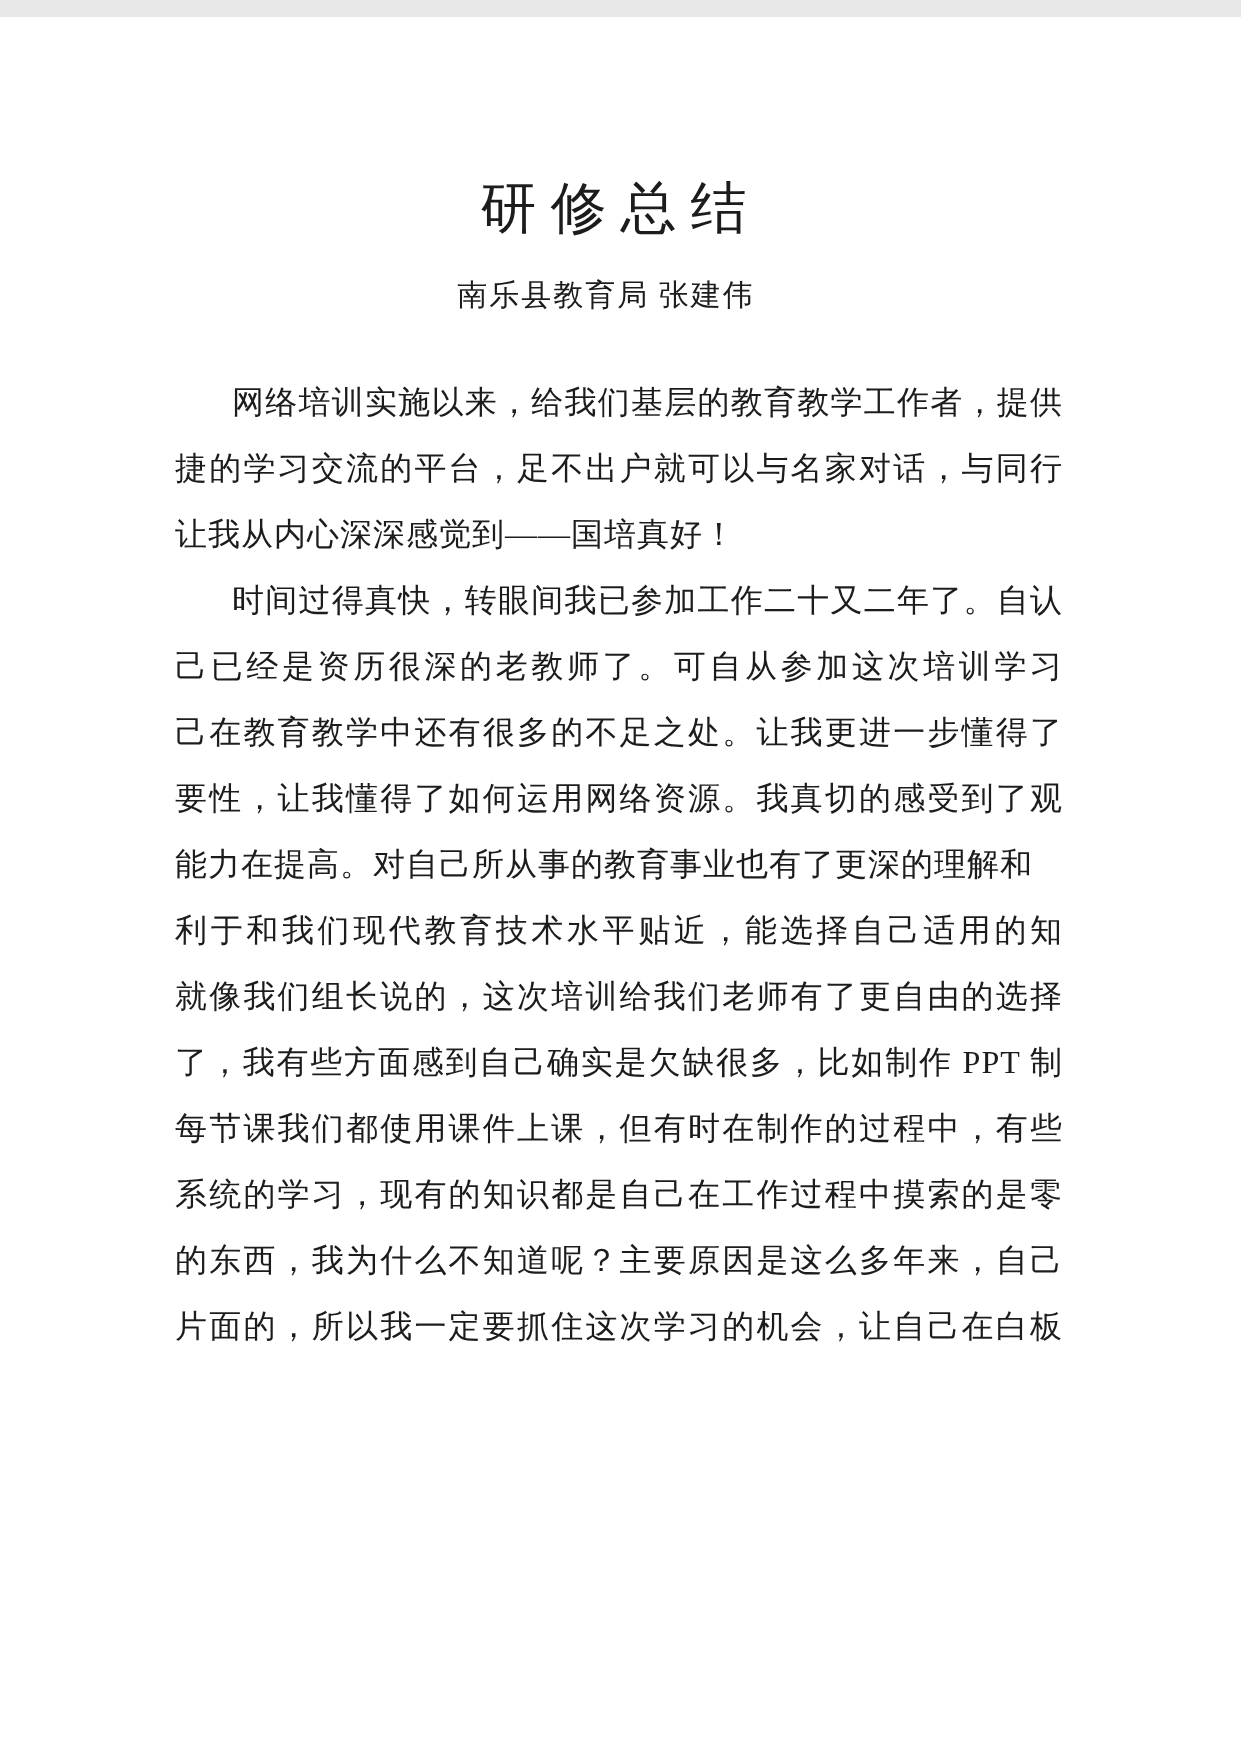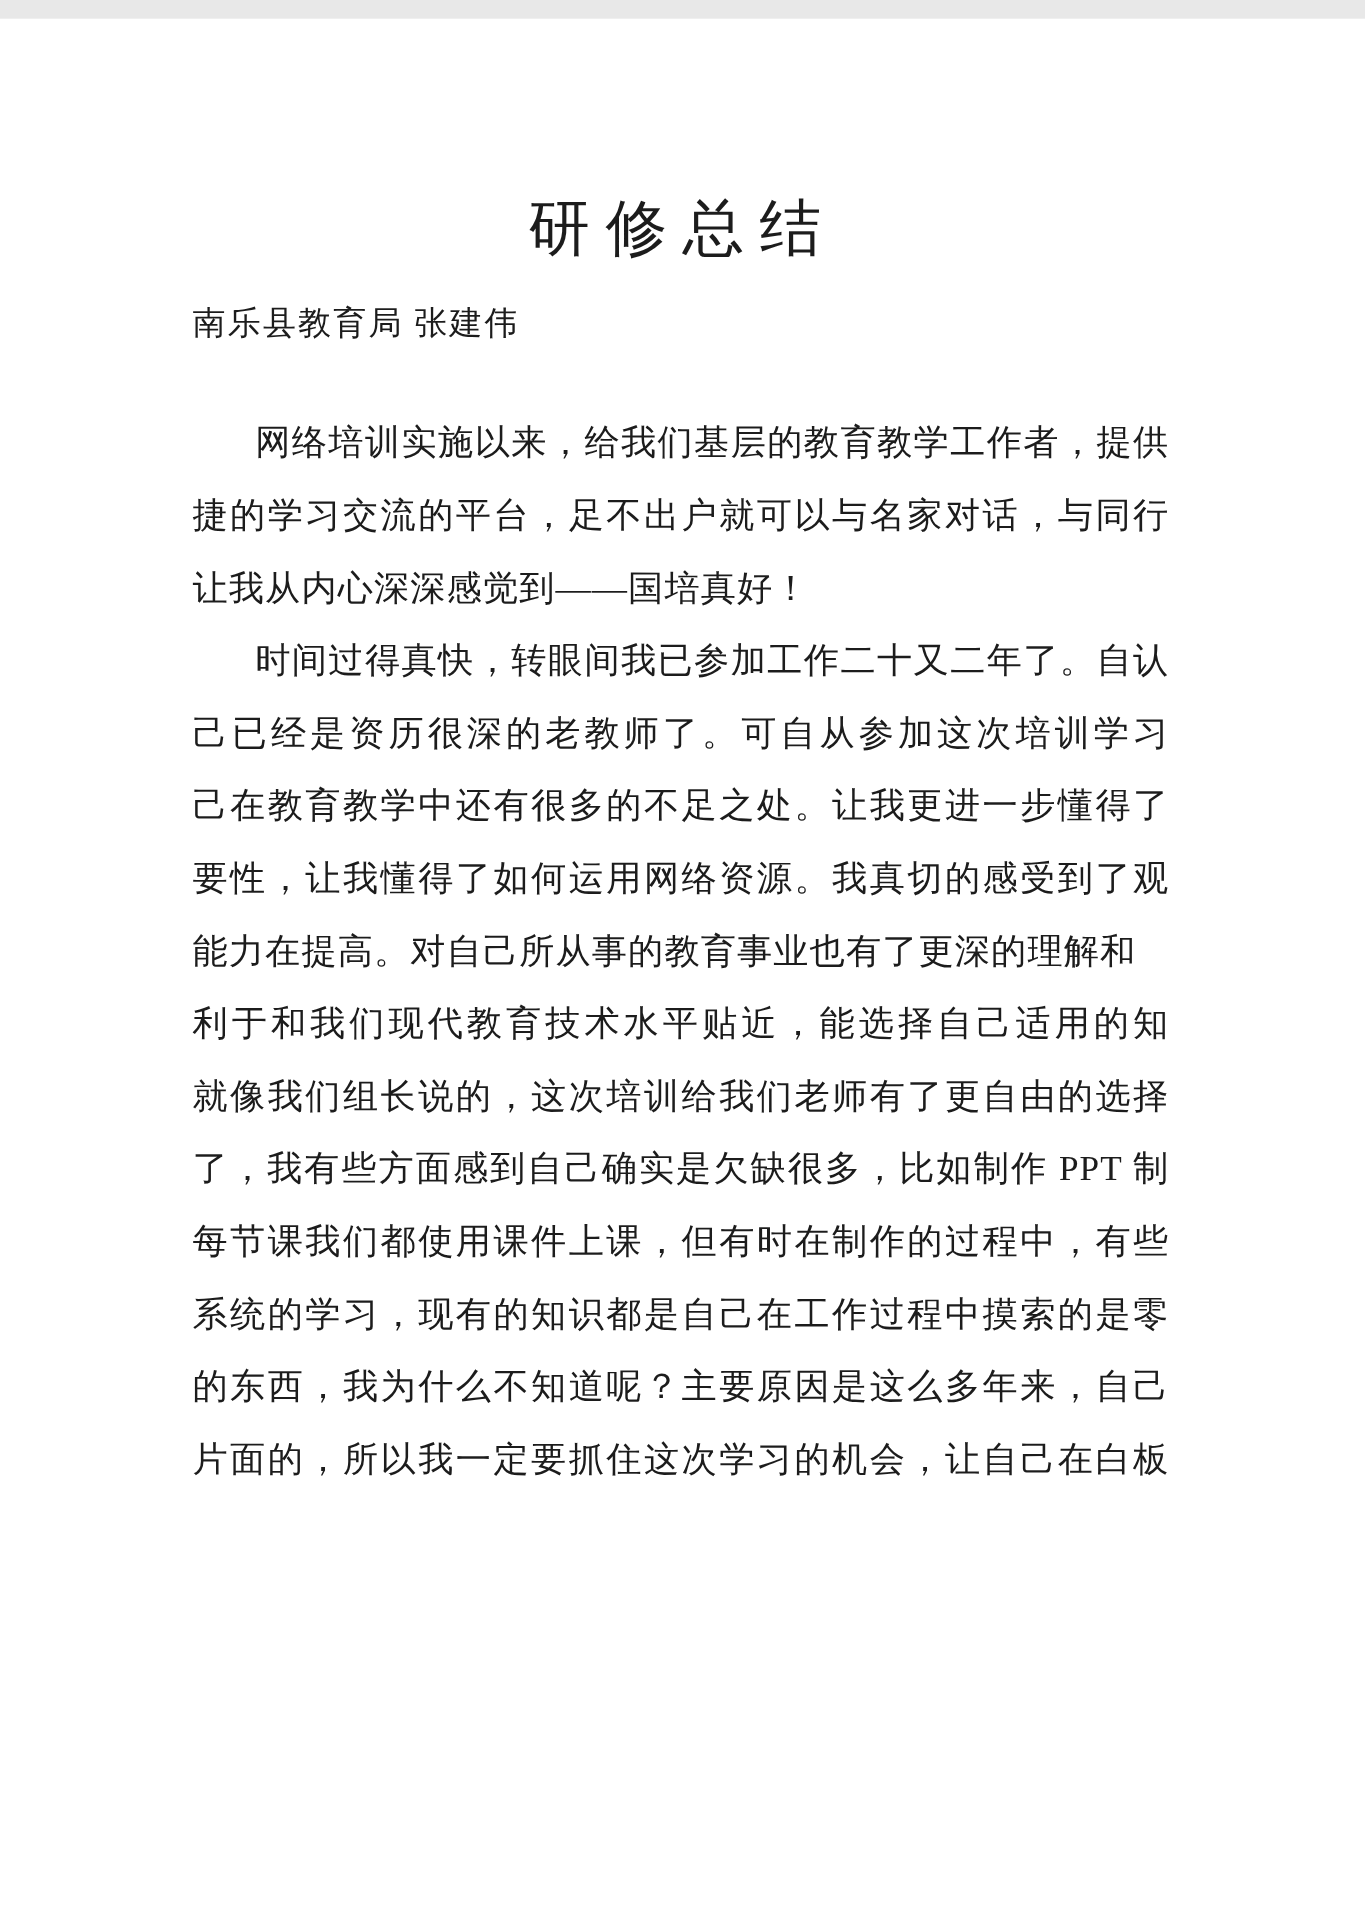--- a/index.html
+++ b/index.html
@@ -25,23 +25,23 @@
     text-align: center;
     font-size: 56px;
     line-height: 1.2;
     letter-spacing: 14px;
     font-weight: 400;
     white-space: nowrap;
   }
   .doc-byline {
     position: absolute;
     top: 258px;
-    left: 175px;
+    left: 158px;
     width: 896px;
-    text-align: left;
+    text-align: center;
     font-size: 30px;
     line-height: 1.3;
     letter-spacing: 2px;
   }
   .doc-body {
     position: absolute;
     top: 352px;
     left: 175px;
     width: 888px;
     font-size: 32px;

